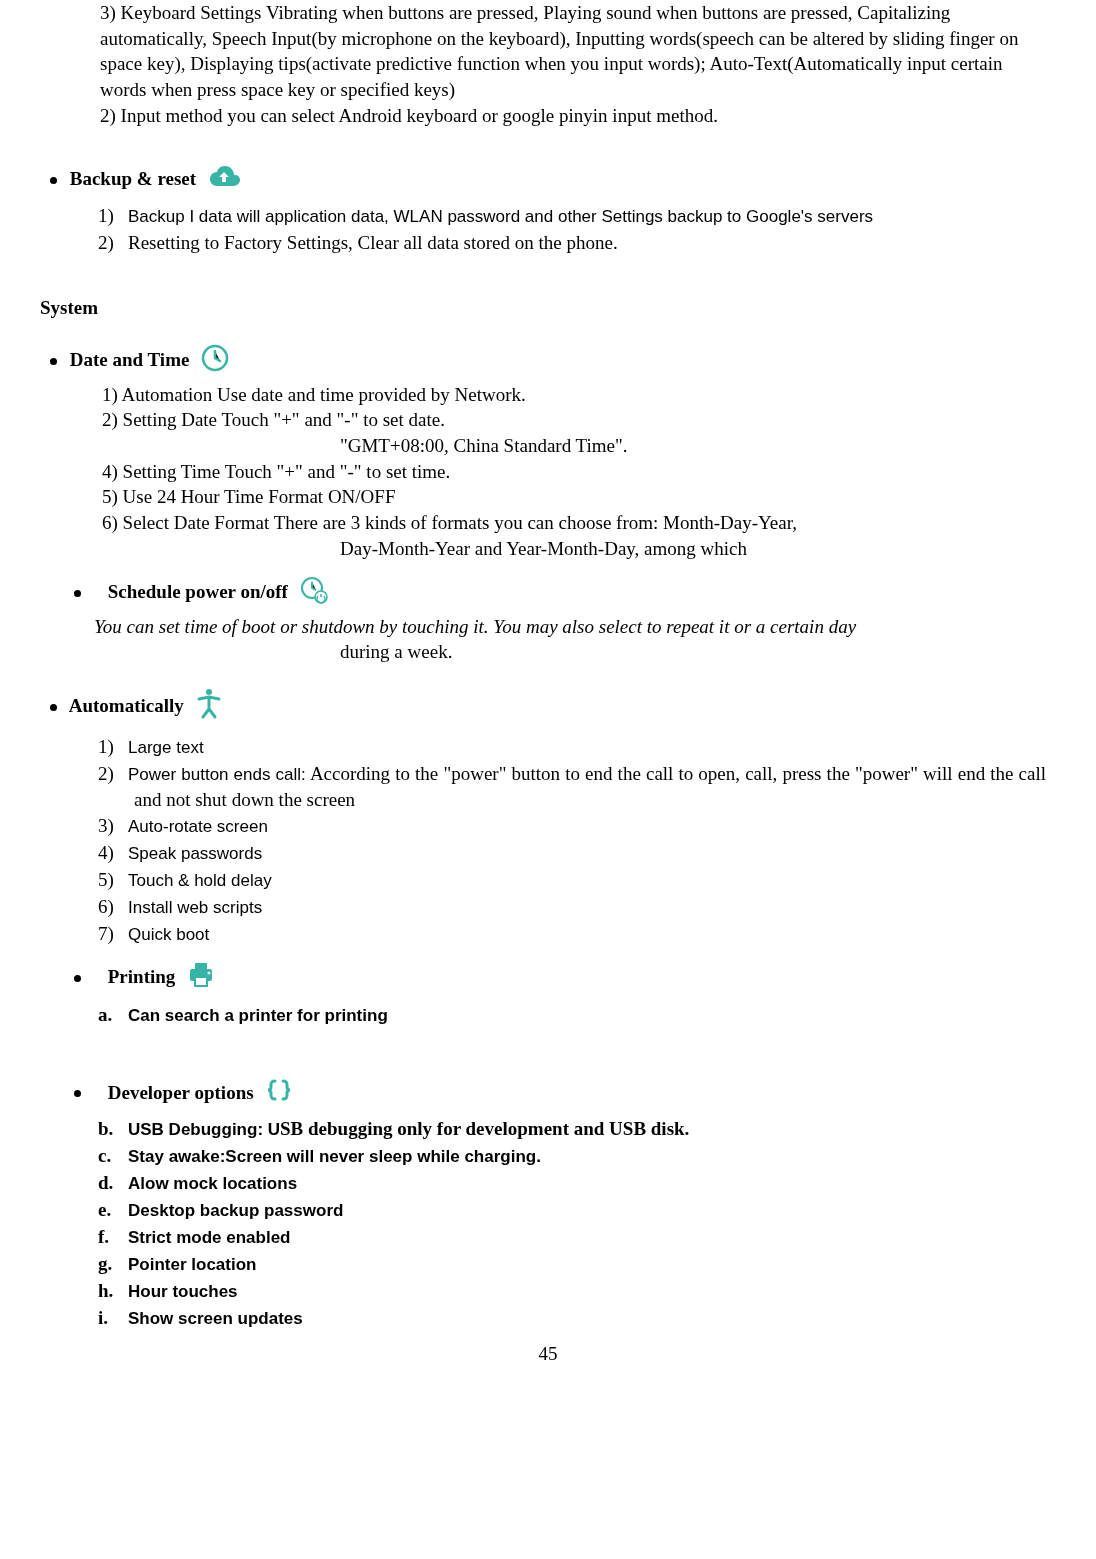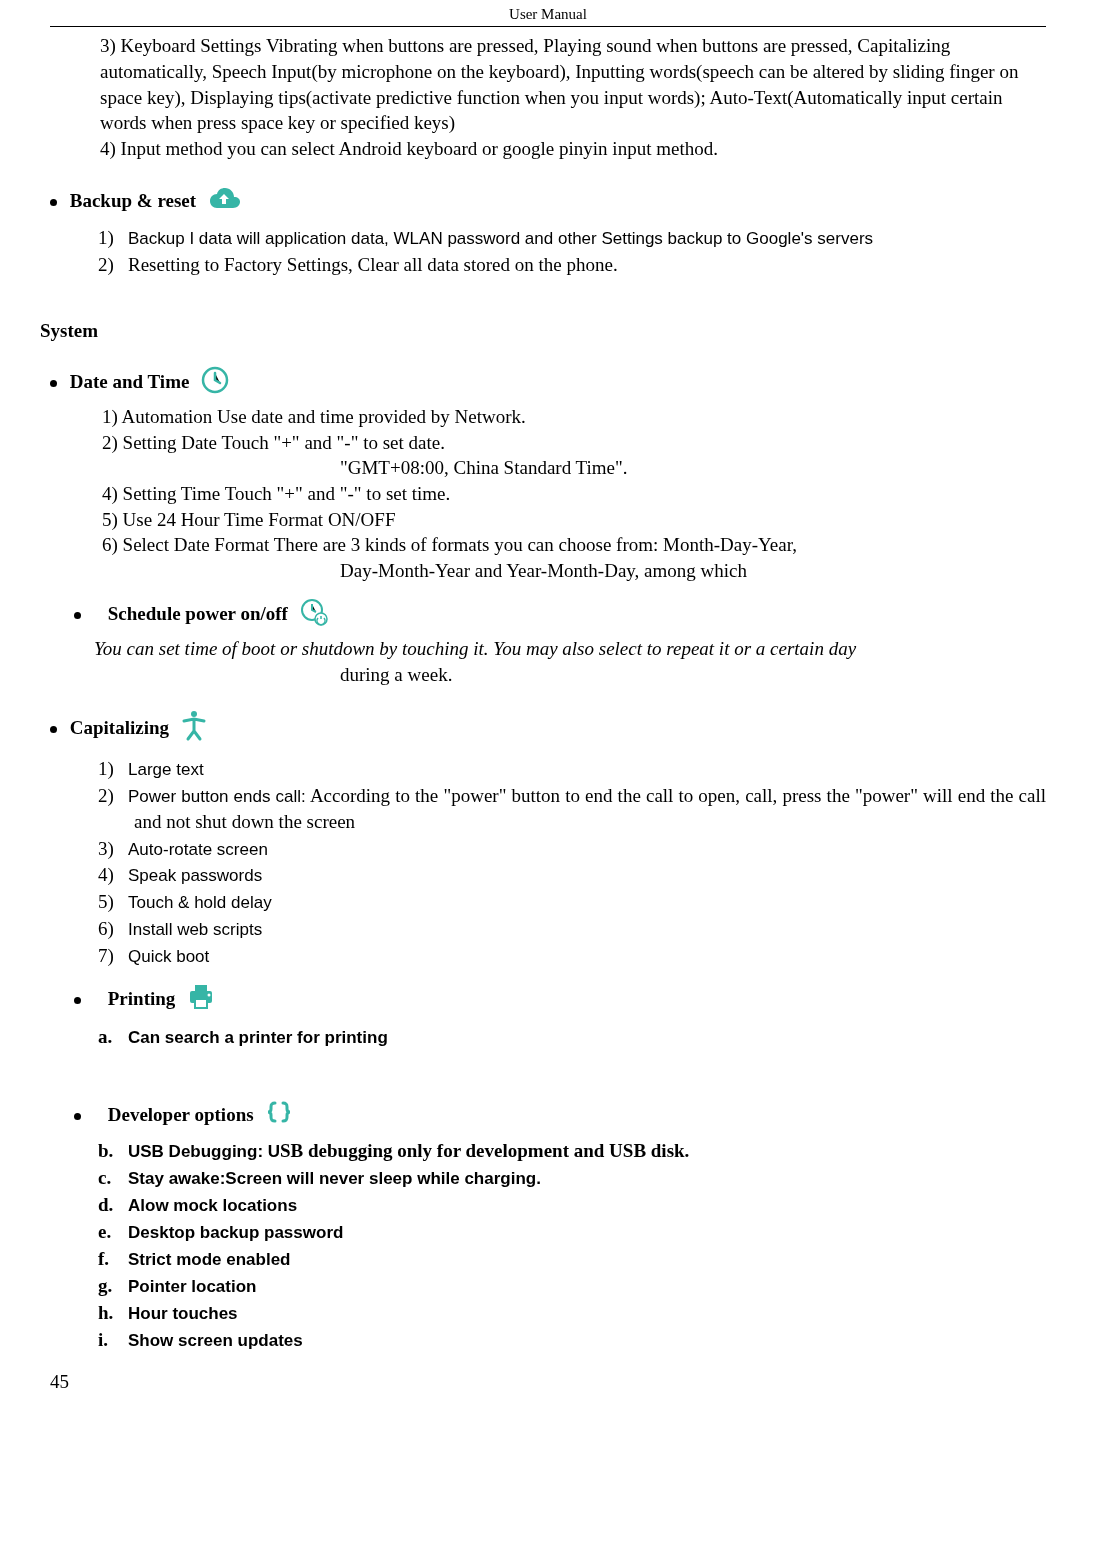--- a/index.html
+++ b/index.html
@@ -60,39 +60,38 @@
     ol { margin: 6px 0; padding-left: 68px; }
     ol.paren { list-style: none; counter-reset: item; padding-left: 48px; }
     ol.paren > li { counter-increment: item; margin-bottom: 1px; padding-left: 36px; text-indent: -36px;}
     ol.paren > li::before { content: counter(item) ")"; width: 30px; display:inline-block; text-indent:0;}
     ol.alpha { list-style: none; counter-reset: alph; padding-left: 48px; }
     ol.alpha > li { counter-increment: alph; margin-bottom: 1px; padding-left: 36px; text-indent:-36px;font-weight:bold;}
     ol.alpha > li::before { content: counter(alph, lower-alpha) "."; width: 30px; display:inline-block; text-indent:0;}
     ol.alpha.start-b { counter-reset: alph 1; }
     .justify { text-align: justify; }
     .footer {
-      text-align: left;
+      text-align: center;
       font-size: 19px;
-      margin-top: 16px;
+      margin-top: 10px;
     }
     .mt { margin-top: 40px; }
     .arial { font-family: Arial, sans-serif; font-size: 17px; }
     .li-inner { display:inline; text-indent:0; }
     .center-indent { padding-left: 290px; }
   </style>
 </head>
 <body>
 
 <div class="page">
-  <div class="header">User    Manual</div>
 
   <div class="indent-1">3) Keyboard Settings        Vibrating when buttons are pressed, Playing sound when buttons are pressed, Capitalizing automatically, Speech Input(by microphone on the keyboard), Inputting words(speech can be altered by sliding finger on space key), Displaying tips(activate predictive function when you input words); Auto-Text(Automatically input certain words when press space key or specified keys)</div>
-  <div class="indent-1">4) Input method        you can select Android keyboard or google pinyin input method.</div>
+  <div class="indent-1">2) Input method        you can select Android keyboard or google pinyin input method.</div>
 
-  <div class="bullet-head" style="margin-top:25px;font-family:Liberation Serif, serif;">
+  <div class="bullet-head" style="margin-top:36px;font-family:Liberation Serif, serif;">
     <span class="dot"></span>
     <span>Backup &amp; reset</span>
     <span class="icon-svg">
       <svg width="34" height="26" viewBox="0 0 34 26">
           <path fill="#36b5a6" d="M27 11c0-5-4-9-9-9-4 0-7 2-8 6-4 0-7 3-7 7s3 7 7 7h16c4 0 7-3 7-6s-2-5-6-5z"></path>
           <path fill="#fff" d="M17 8l-5 5h3v5h4v-5h3z"></path>
         </svg>
     </span>
   </div>
   <ol class="paren">
@@ -133,21 +132,21 @@
           <path stroke="#36b5a6" stroke-width="1.5" d="M22 19v3"></path>
           <path fill="none" stroke="#36b5a6" stroke-width="1.5" d="M19 21a4 4 0 1 0 6 0"></path>
         </svg>
     </span>
   </div>
   <div style="padding-left:44px;font-style:italic;" class="justify">You can set time of boot or shutdown by touching it. You may also select to repeat it or a certain day</div>
   <div class="center-indent">during a week.</div>
 
   <div class="bullet-head" style="margin-top:22px;">
     <span class="dot"></span>
-    <span>Capitalizing</span>
+    <span>Automatically</span>
     <span class="icon-svg">
       <svg width="28" height="34" viewBox="0 0 28 34">
           <circle cx="14" cy="5" r="3" fill="#36b5a6"></circle>
           <path stroke="#36b5a6" stroke-width="3" stroke-linecap="round" d="M4 12l10-2 10 2M14 10v12M14 22l-6 8M14 22l6 8"></path>
         </svg>
     </span>
   </div>
   <ol class="paren">
     <li><span class="li-inner arial">Large text</span></li>
     <li class="justify"><span class="li-inner"><span class="arial">Power button ends call:</span> <span>According to the "power" button to end the call to open, call, press the "power" will end the call and not shut down the screen</span></span></li>

